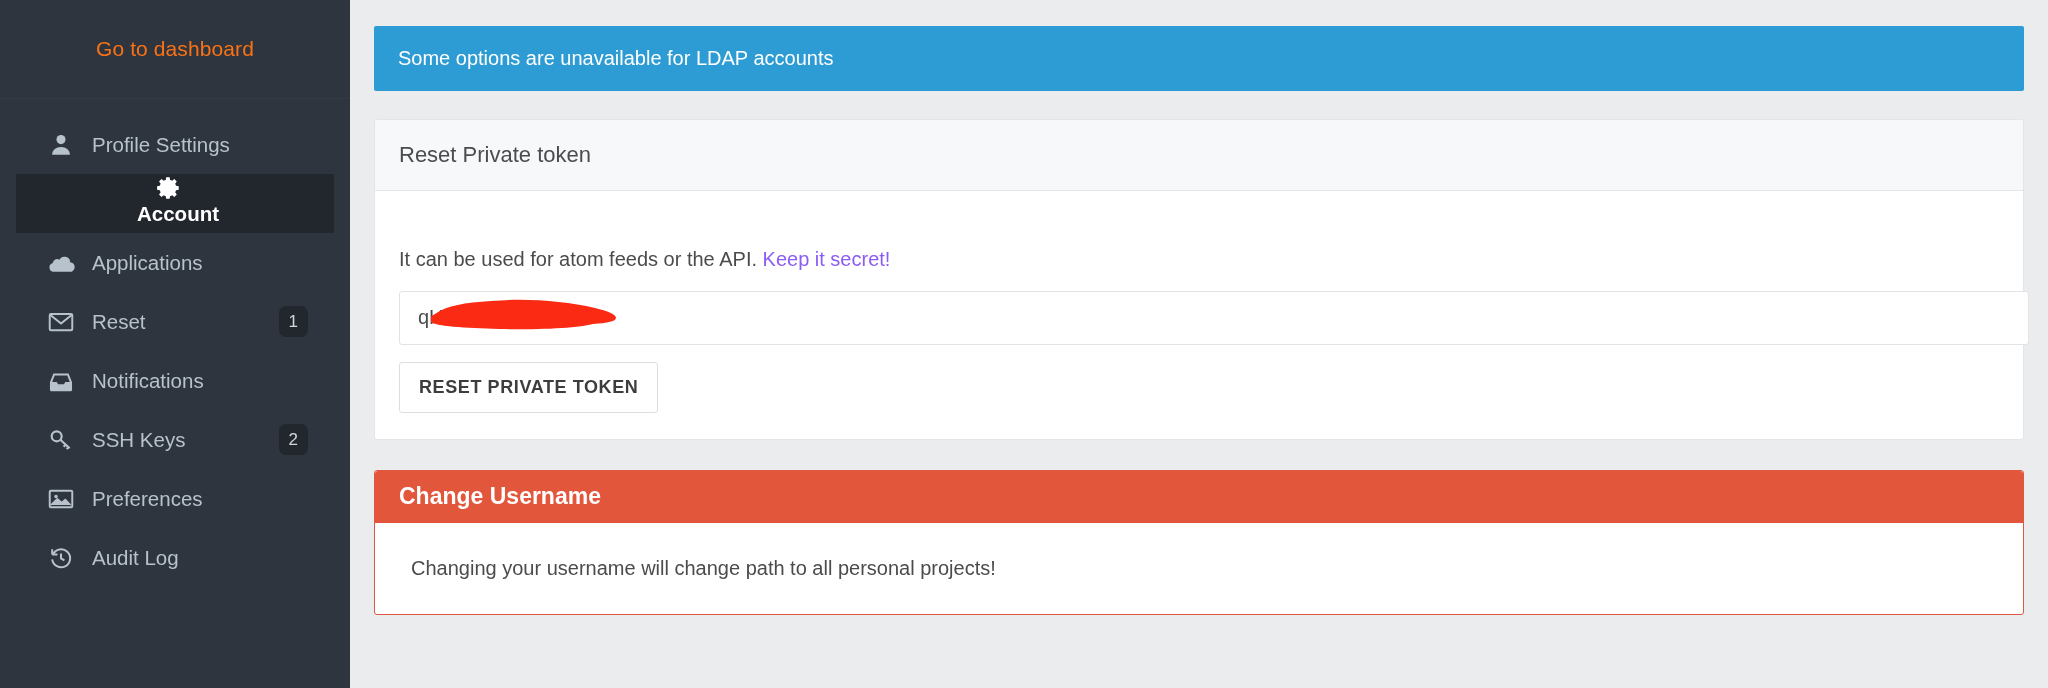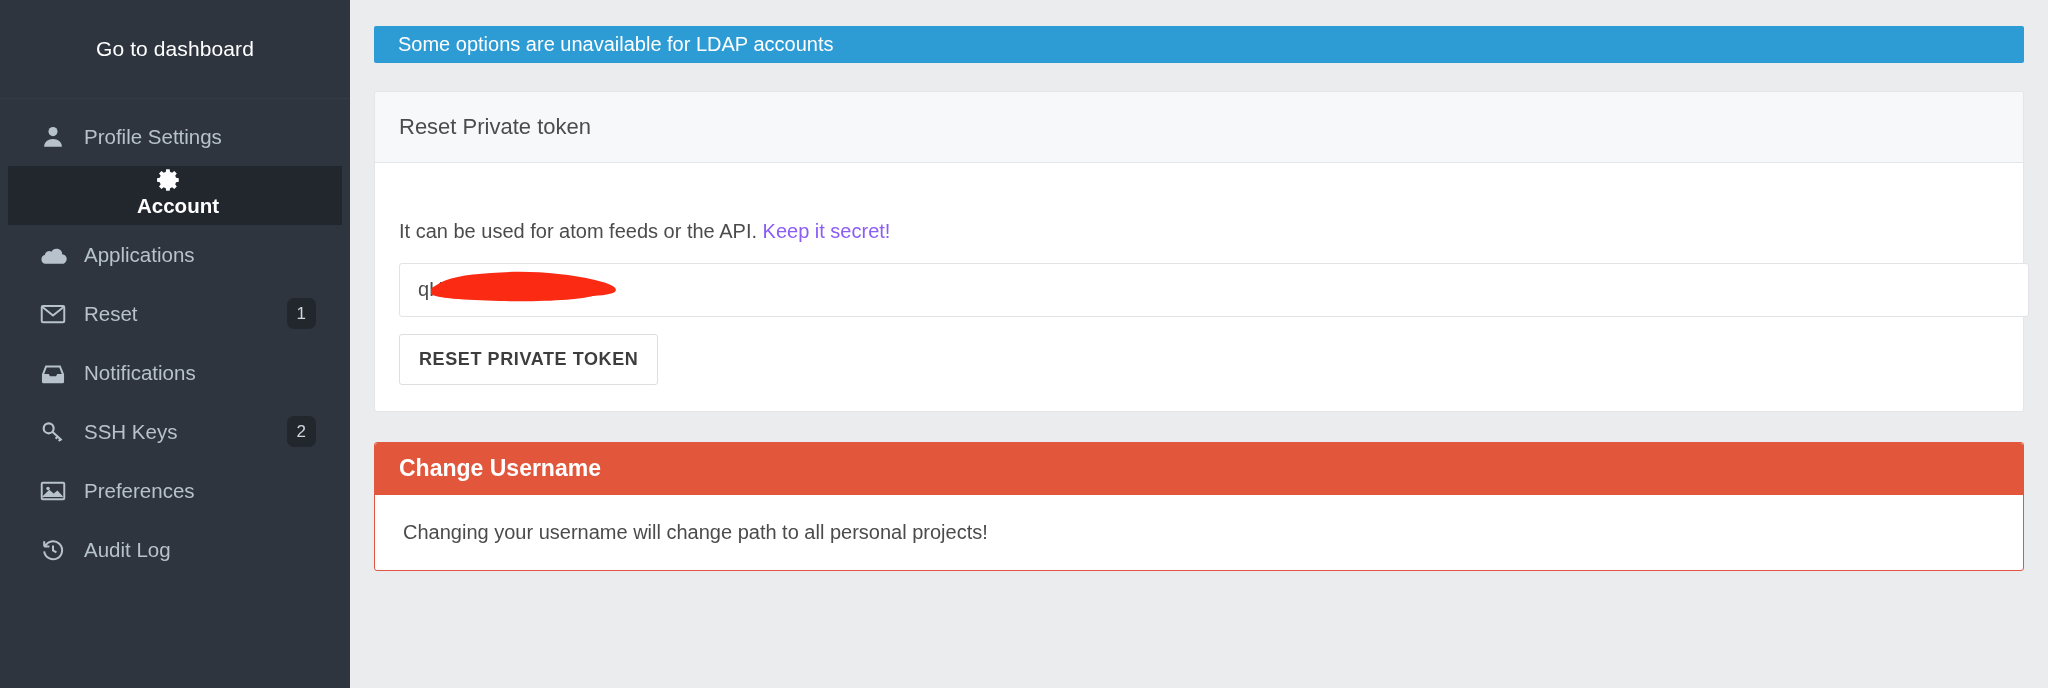--- a/index.html
+++ b/index.html
@@ -25,27 +25,27 @@
   }
   .sidebar-top {
     height: 99px;
     display: flex;
     align-items: center;
     justify-content: center;
     border-bottom: 1px solid #353b44;
     flex-shrink: 0;
   }
   .sidebar-top-link {
-    color: #ffffff;
+    color: #f97316;
     font-size: 21px;
     letter-spacing: .1px;
     text-decoration: none;
     cursor: pointer;
   }
-  .nav-list { list-style: none; margin: 8px; padding: 0; }
+  .nav-list { list-style: none; margin: 16px; padding: 0; }
   .nav-item {
     display: flex;
     align-items: center;
     height: 59px;
     padding: 0 26px 0 32px;
     color: #b8c2cc;
     font-size: 20.5px;
     cursor: pointer;
     position: relative;
   }
@@ -87,21 +87,21 @@
     padding: 26px 24px 0 24px;
     overflow: hidden;
   }
   .inner { width: 1650px; max-width: 100%; }
 
   
   .alert-info {
     background: #2d9cd5;
     color: #ffffff;
     font-size: 20px;
-    padding: 7px 24px;
+    padding: 21px 24px;
     margin-bottom: 28px;
     border-radius: 2px;
   }
 
   
   .panel {
     background: #ffffff;
     border: 1px solid #e3e5e8;
     border-radius: 3px;
     margin-bottom: 30px;
@@ -160,21 +160,21 @@
     border-radius: 3px;
     color: #3d3d3d;
     font-size: 18px;
     font-weight: bold;
     letter-spacing: .6px;
     padding: 14px 19px;
     cursor: pointer;
     font-family: "Liberation Sans", sans-serif;
   }
 
-  .username-note { font-size: 20px; color: #4b4b4b; margin: 4px; }
+  .username-note { font-size: 20px; color: #4b4b4b; margin: 12px; }
 </style>
 </head>
 <body>
 
 <div id="app">
 
   <nav class="sidebar">
     <div class="sidebar-top">
       <a class="sidebar-top-link">Go to dashboard</a>
     </div>

